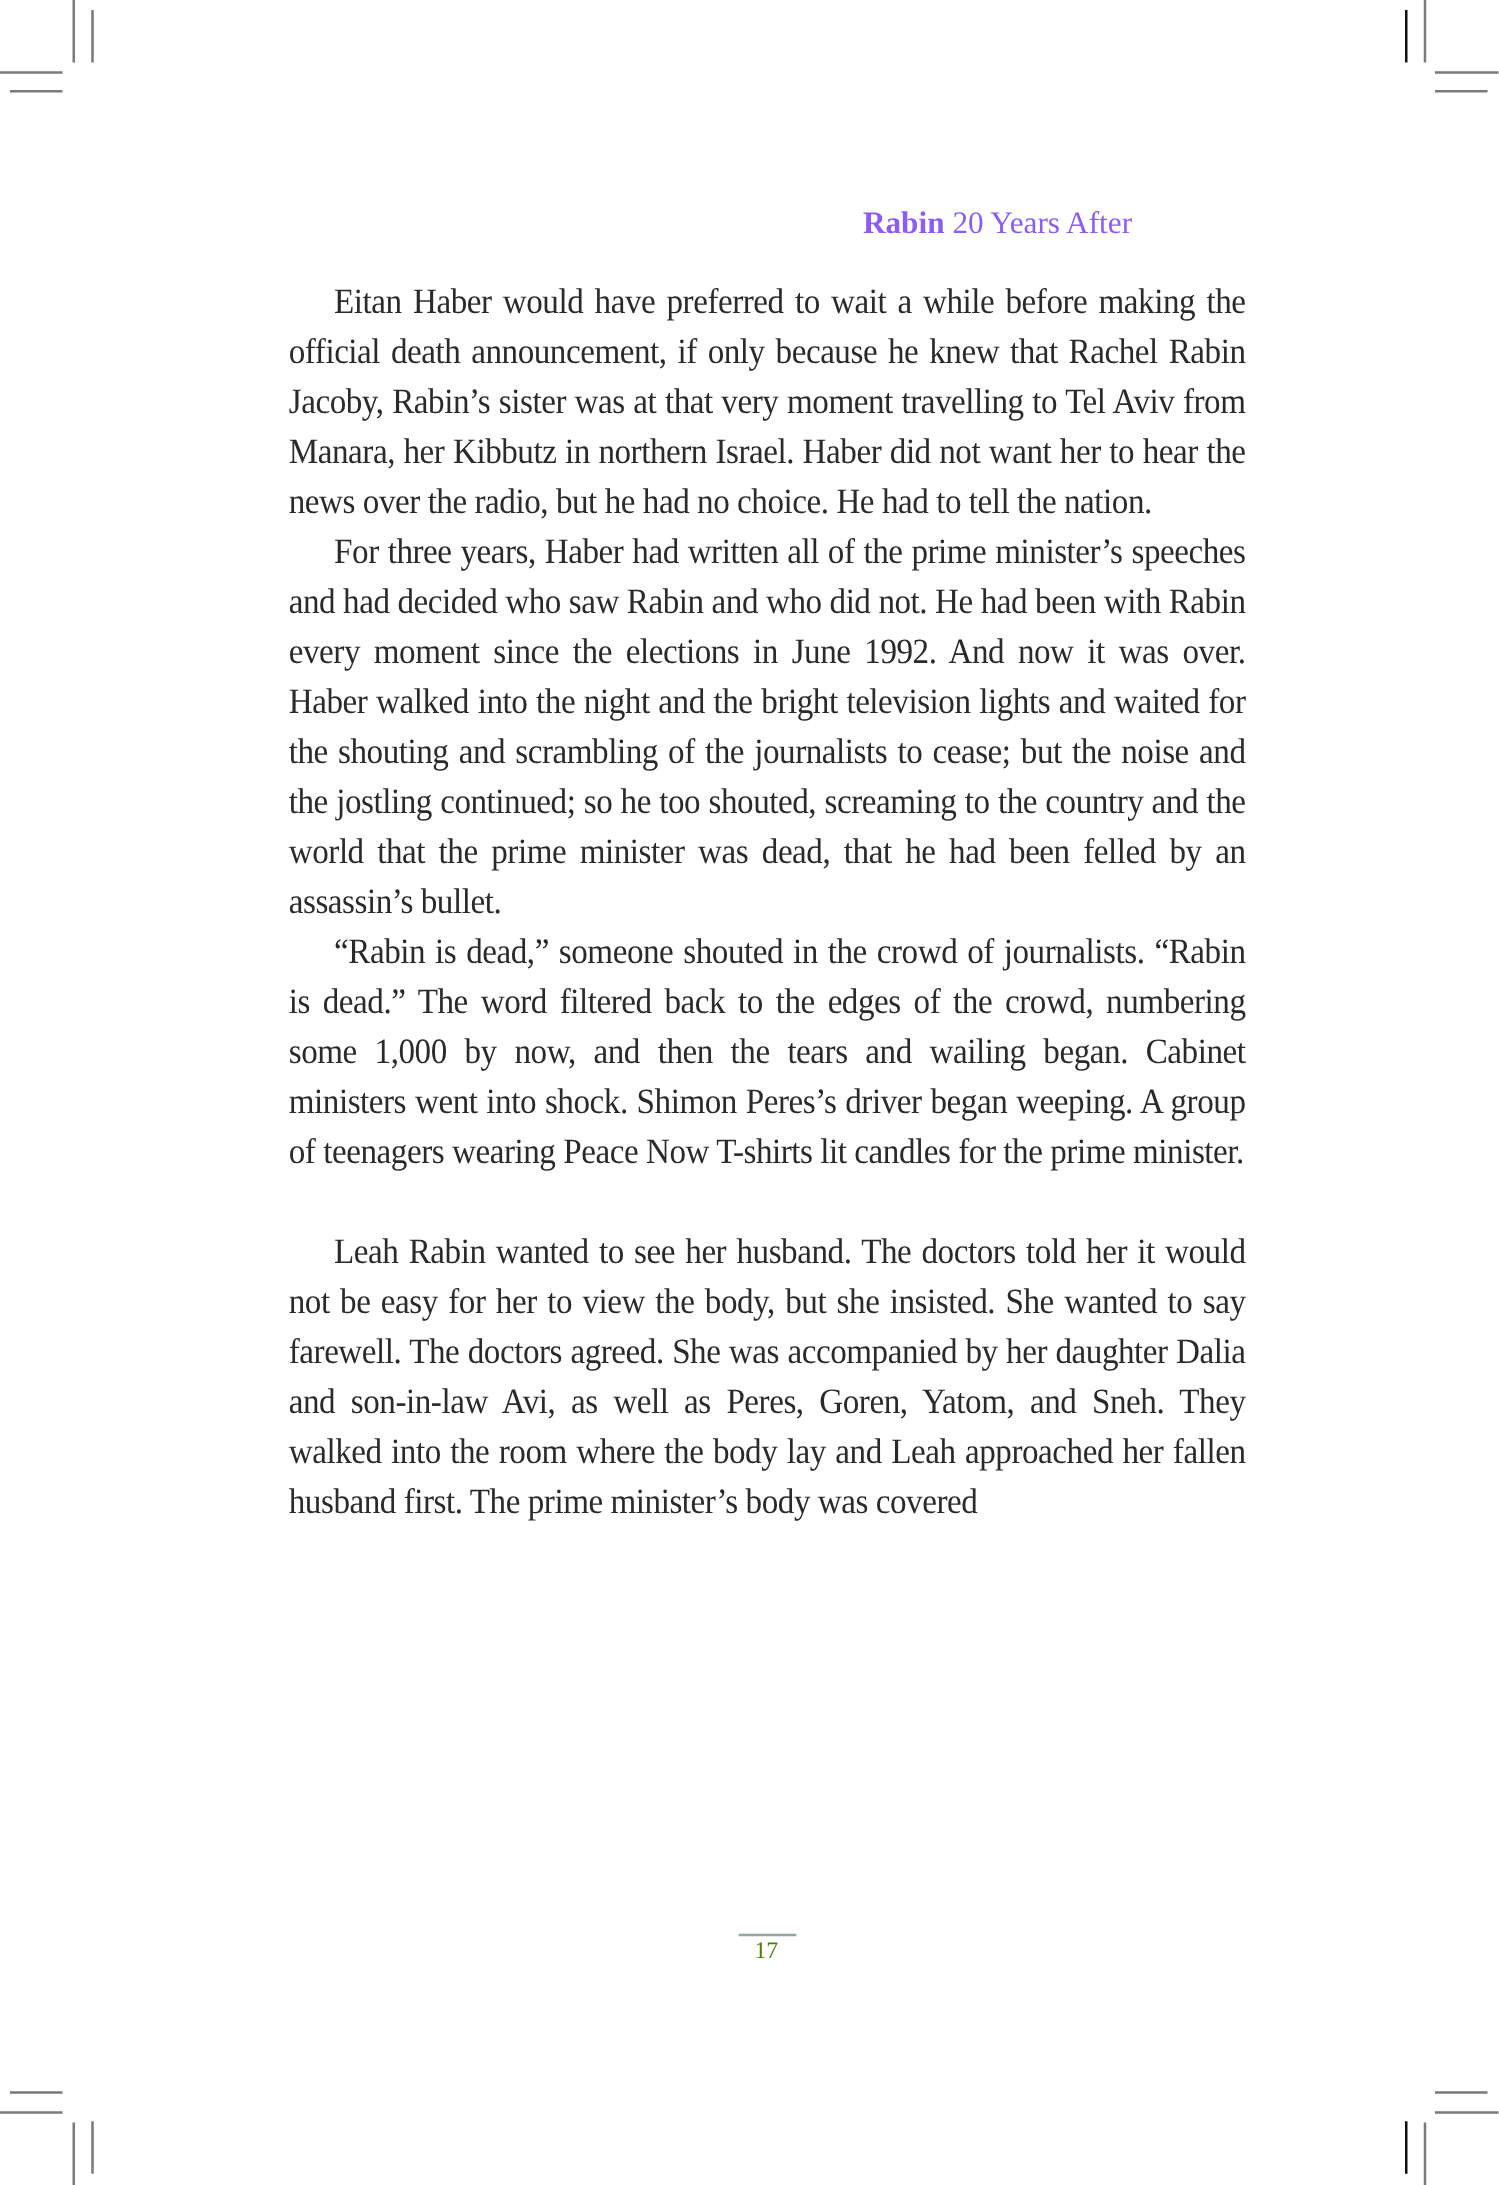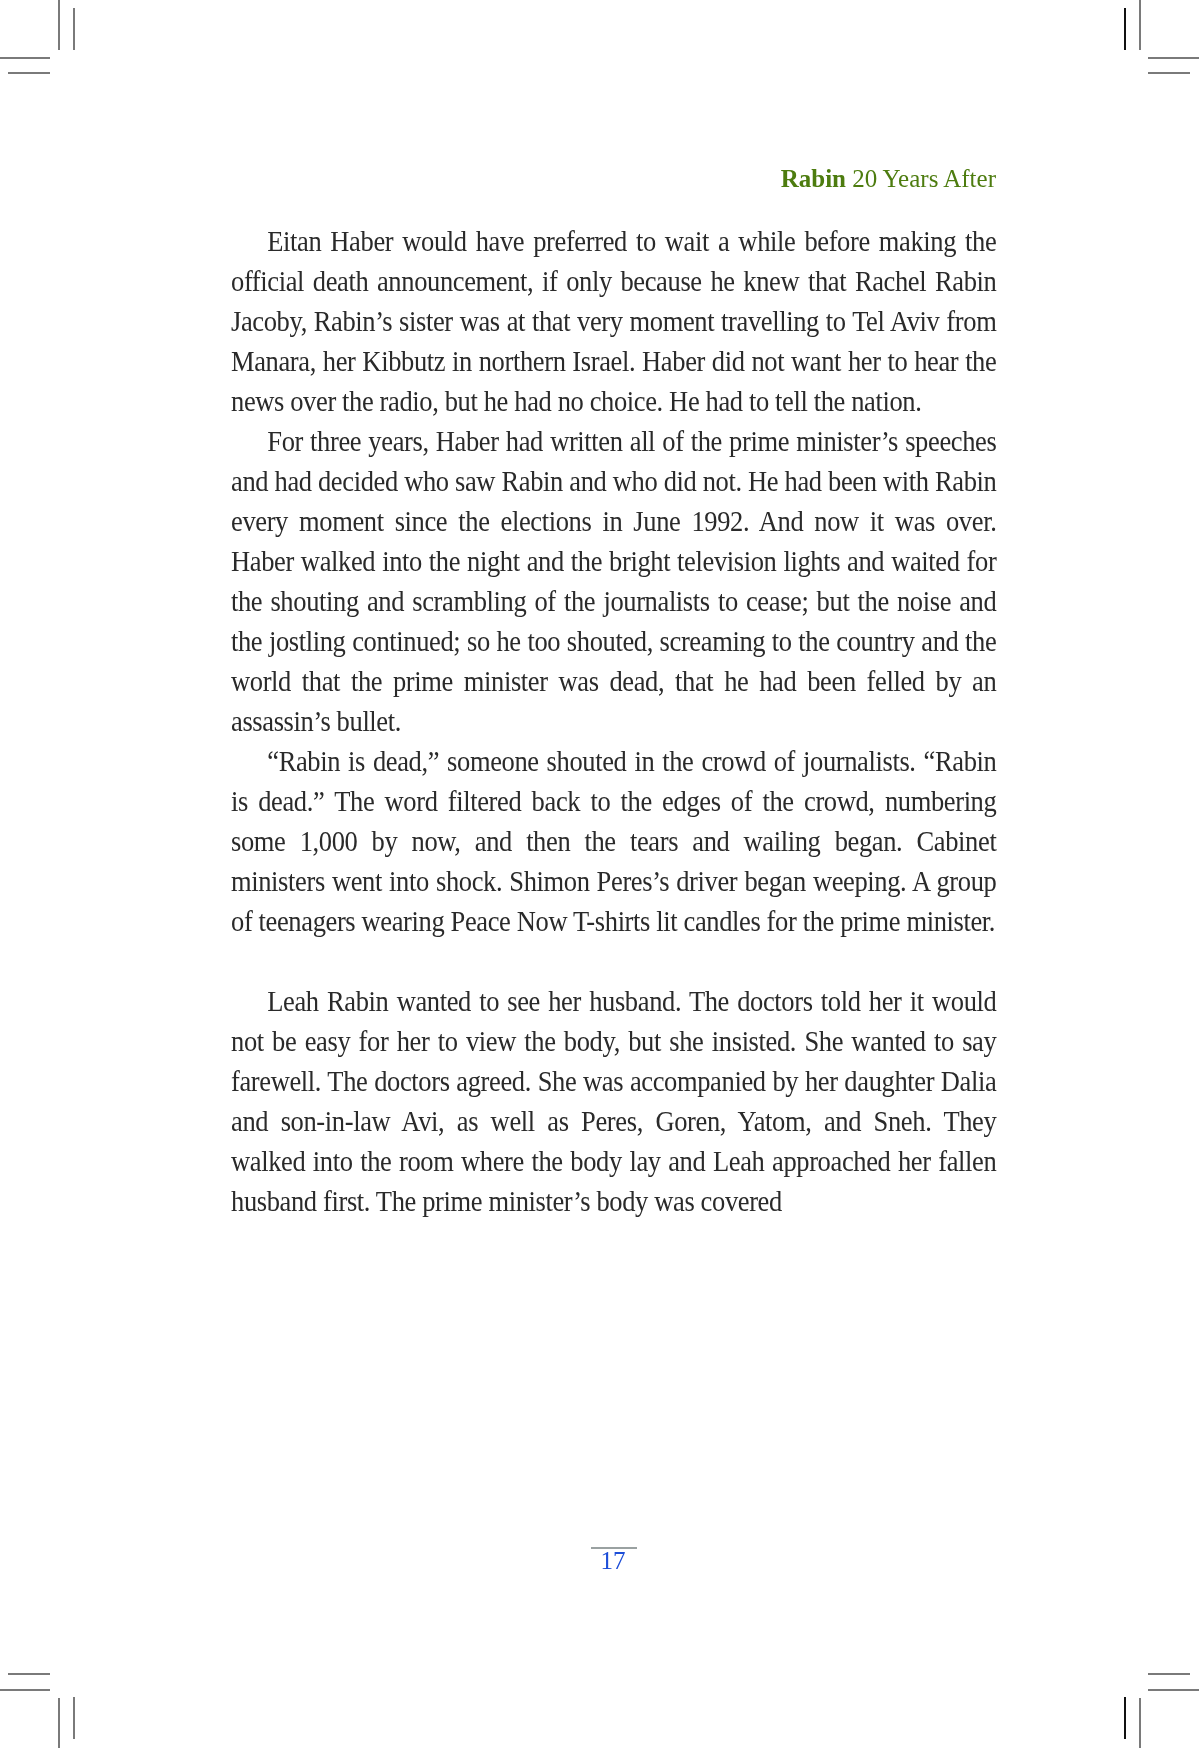--- a/index.html
+++ b/index.html
@@ -1,40 +1,40 @@
 <!DOCTYPE html>
 <html><head>
   <meta charset="utf-8">
   <style>
     html, body { margin: 0; padding: 0; background: #ffffff; }
     body { width: 1199px; height: 1748px; position: relative; overflow: hidden; }
     .mark { position: absolute; background: #7a7a7a; }
     .running-header {
       position: absolute; left: 600px; width: 396px; top: 164px;
-      text-align: right;
+      text-align: center;
       font-family: "Liberation Serif", serif;
-      font-size: 25px; line-height: 30px; color: #4d7c0f;
+      font-size: 25px; line-height: 30px; color: #8b5cf6;
     }
     .running-header .hb { font-weight: bold; }
     .body-text {
       position: absolute; left: 231px; width: 765px; top: 222px;
       font-family: "Liberation Serif", serif;
       font-size: 28.5px; line-height: 40px; color: #2a2a2a;
       text-align: justify;
       letter-spacing: -0.4px;
       transform: scaleX(0.93); transform-origin: left top;
       width: 823px;
     }
     .body-text p { margin: 0; text-indent: 39px; }
     .body-text p.gap { margin-top: 40px; }
     .folio {
       position: absolute; left: 588px; width: 50px; top: 1546px;
       text-align: center;
       font-family: "Liberation Serif", serif;
-      font-size: 25px; line-height: 30px; color: #1d4ed8;
+      font-size: 19px; line-height: 30px; color: #4d7c0f;
     }
     .folio-rule { position: absolute; left: 591px; width: 46px; top: 1547px; height: 2px; background: #9aa1a1; }
   </style>
 </head>
 <body>
 
 <div class="mark" style="left:58px;top:0;width:2px;height:50px;"></div>
 <div class="mark" style="left:73px;top:8px;width:2px;height:42px;"></div>
 <div class="mark" style="left:0;top:57px;width:50px;height:2px;"></div>
 <div class="mark" style="left:8px;top:72px;width:42px;height:2px;"></div>

